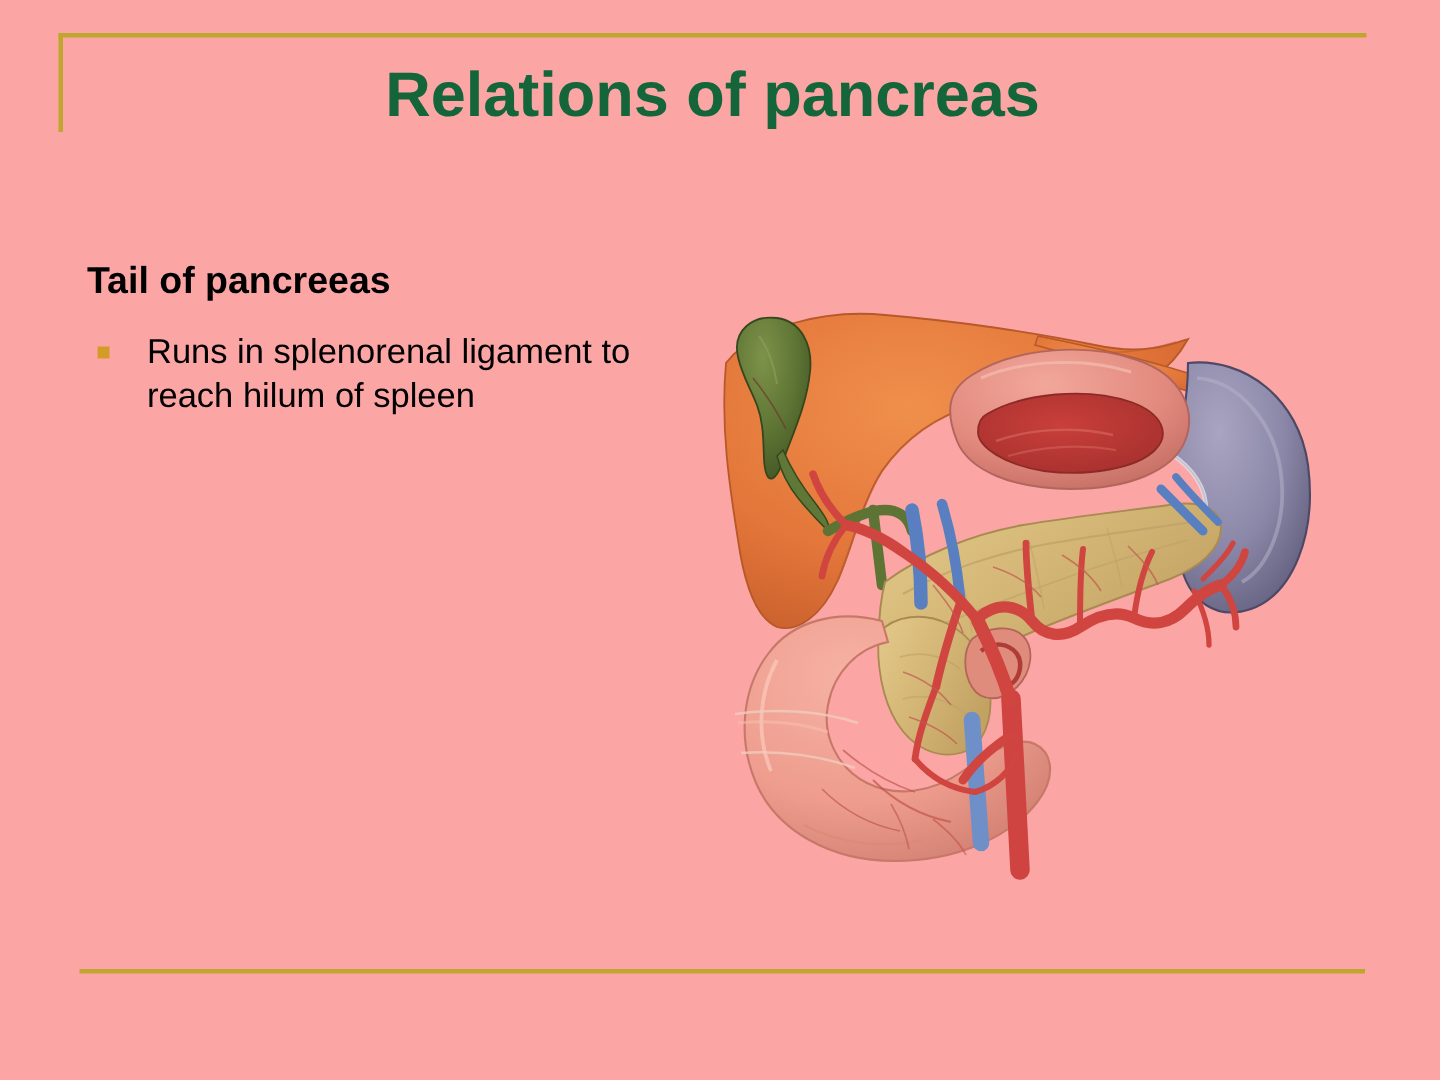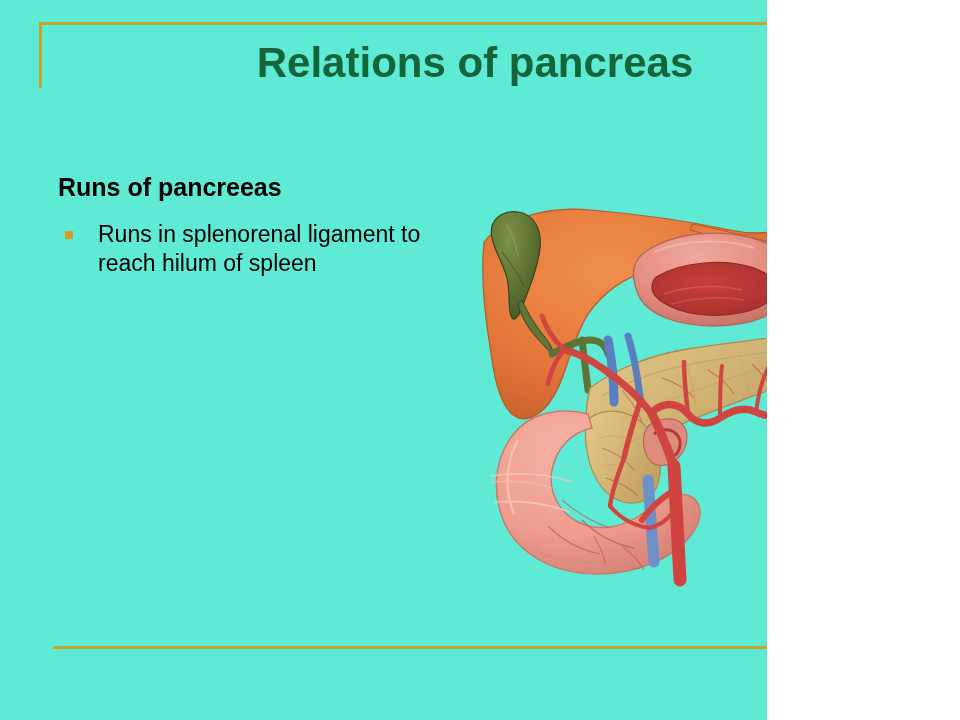--- a/index.html
+++ b/index.html
@@ -5,23 +5,23 @@
   html, body {
     margin: 0;
     padding: 0;
     background: #ffffff;
   }
   body {
     font-family: "Liberation Sans", sans-serif;
   }
   #slide {
     position: relative;
-    width: 767px;
+    width: 960px;
     height: 720px;
-    background: #5eead4;
+    background: #fca5a5;
     overflow: hidden;
   }
 
   
   .rule-top {
     position: absolute;
     left: 39px;
     top: 22px;
     width: 872px;
     height: 3px;
@@ -116,21 +116,21 @@
 
 <div id="slide">
 
   <div class="rule-top"></div>
   <div class="rule-left"></div>
   <div class="rule-bottom"></div>
 
   <div class="slide-title">Relations of pancreas</div>
 
   <div class="body-block">
-    <div class="body-heading">Runs of pancreeas</div>
+    <div class="body-heading">Tail of pancreeas</div>
     <ul class="bullets">
       <li>
         <span class="bullet-mark"></span>
         <span>Runs in splenorenal ligament to reach hilum of spleen</span>
       </li>
     </ul>
   </div>
 
   <div class="anatomy-figure">
     <svg viewBox="0 0 420 420" xmlns="http://www.w3.org/2000/svg">

